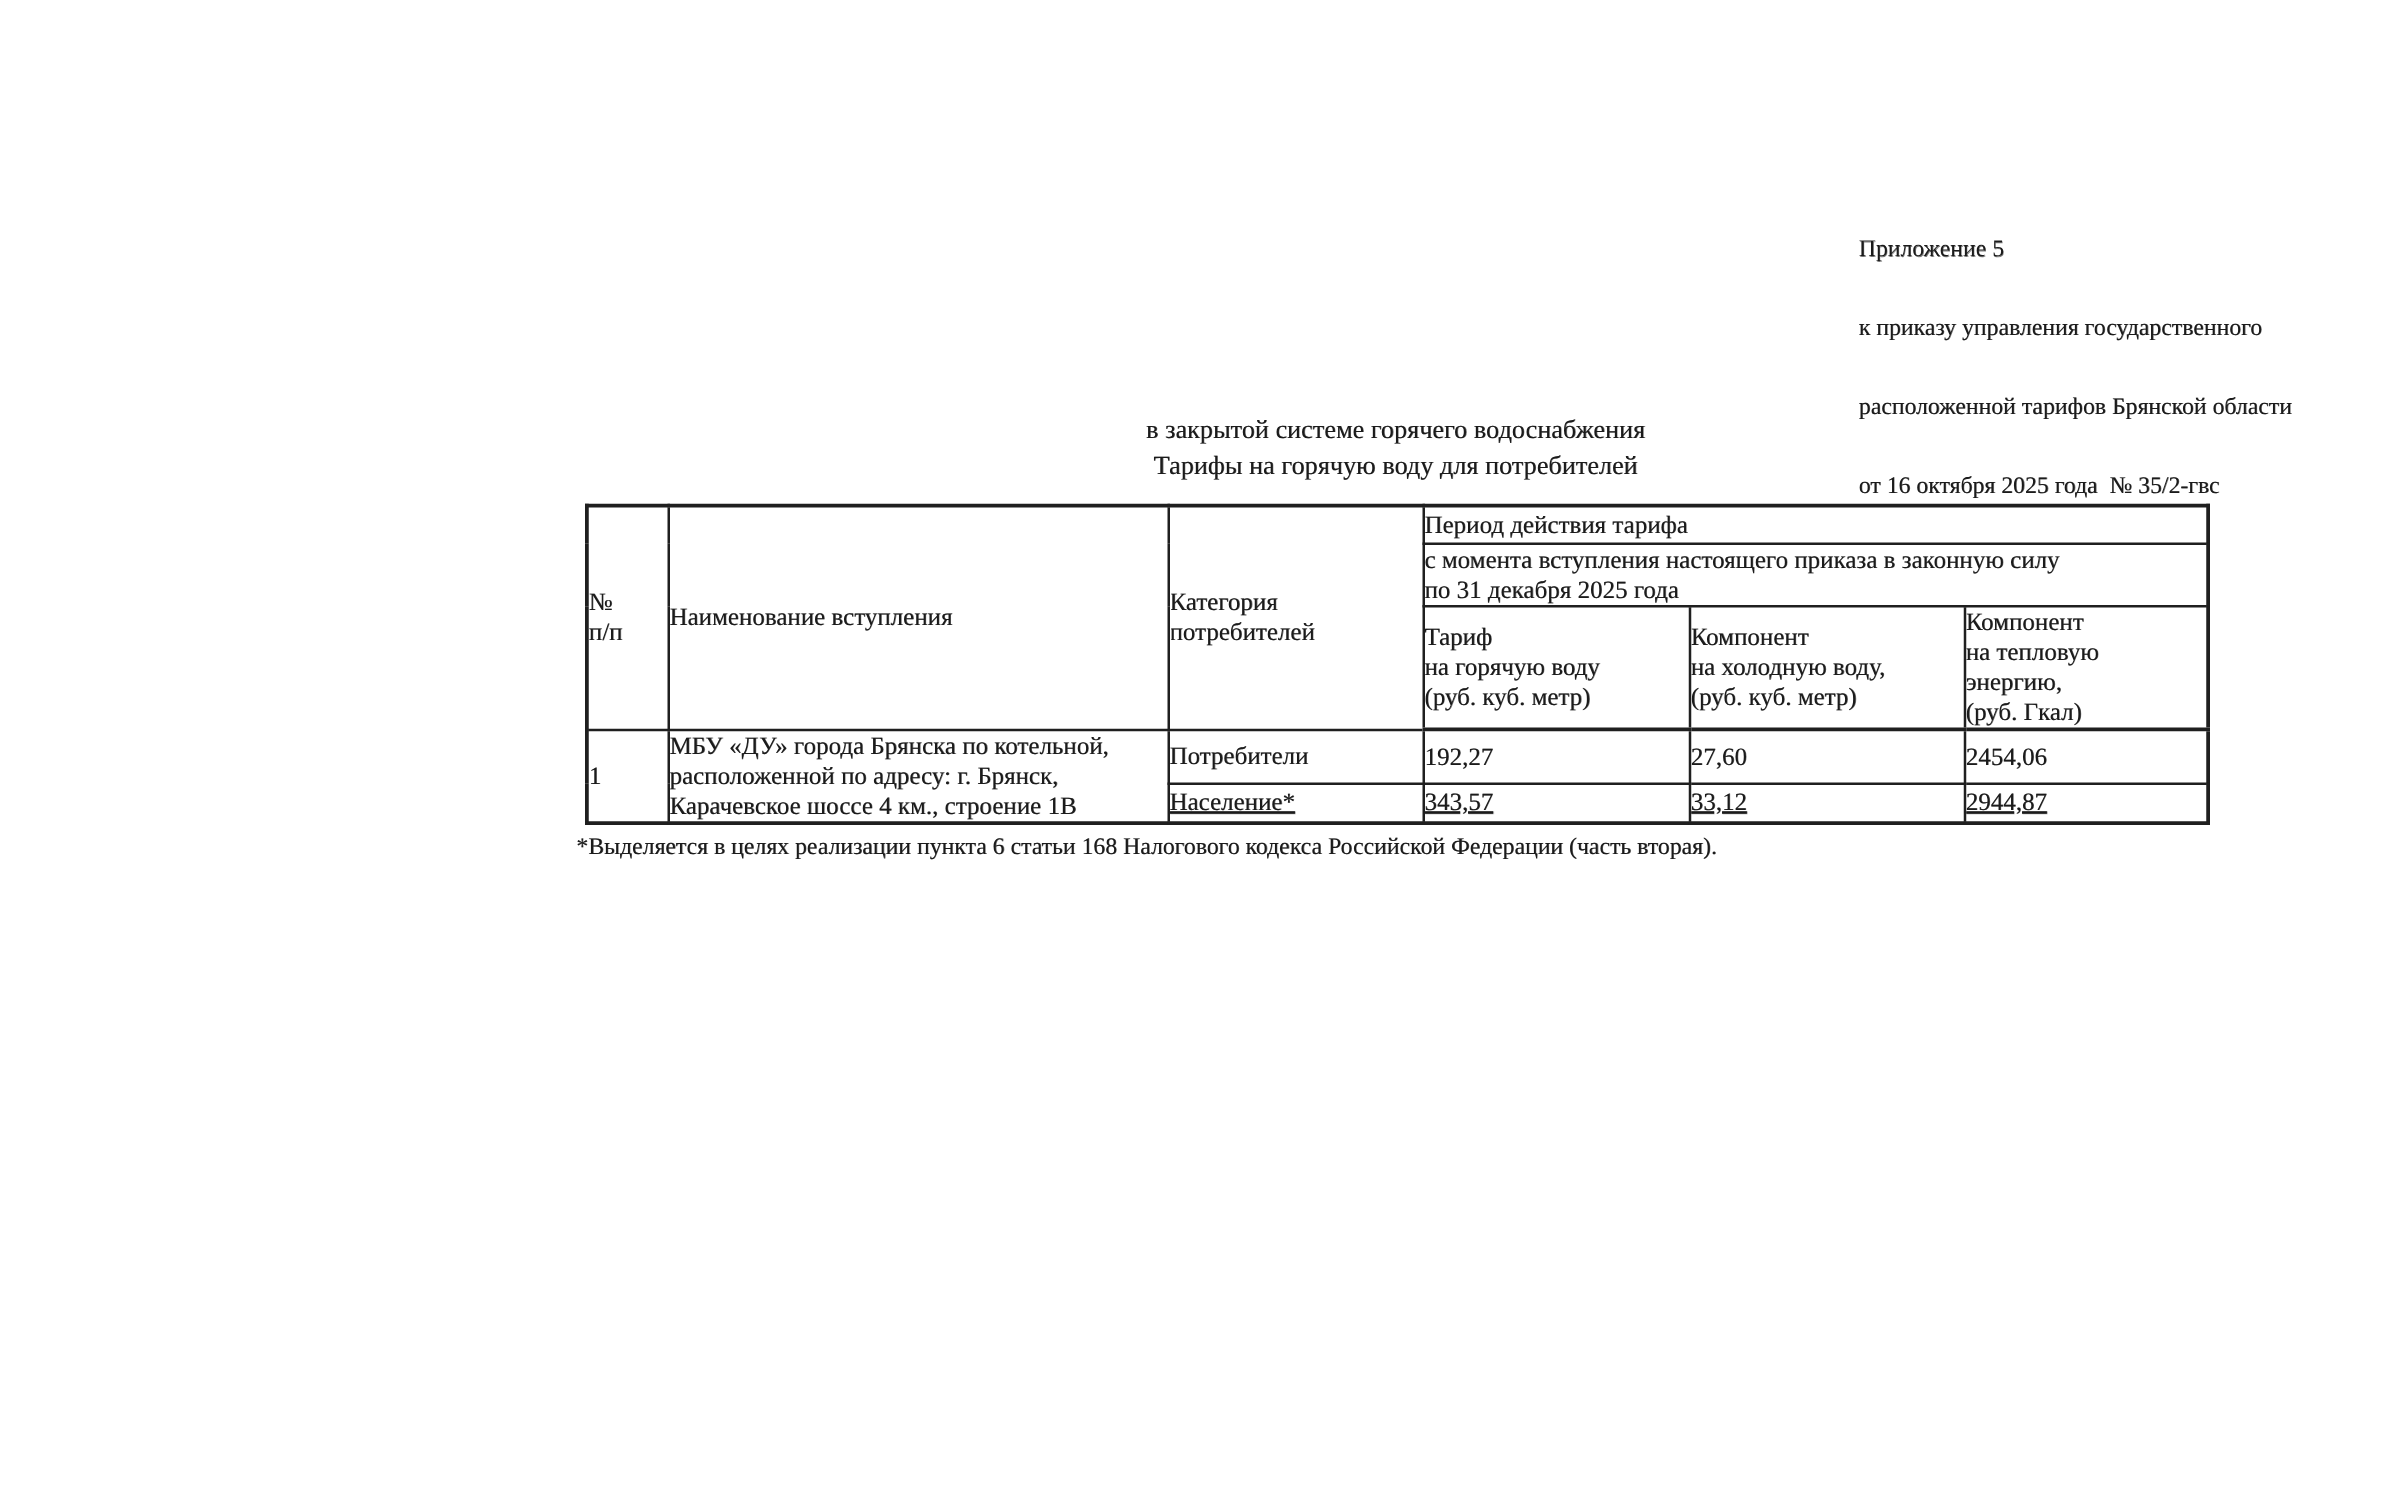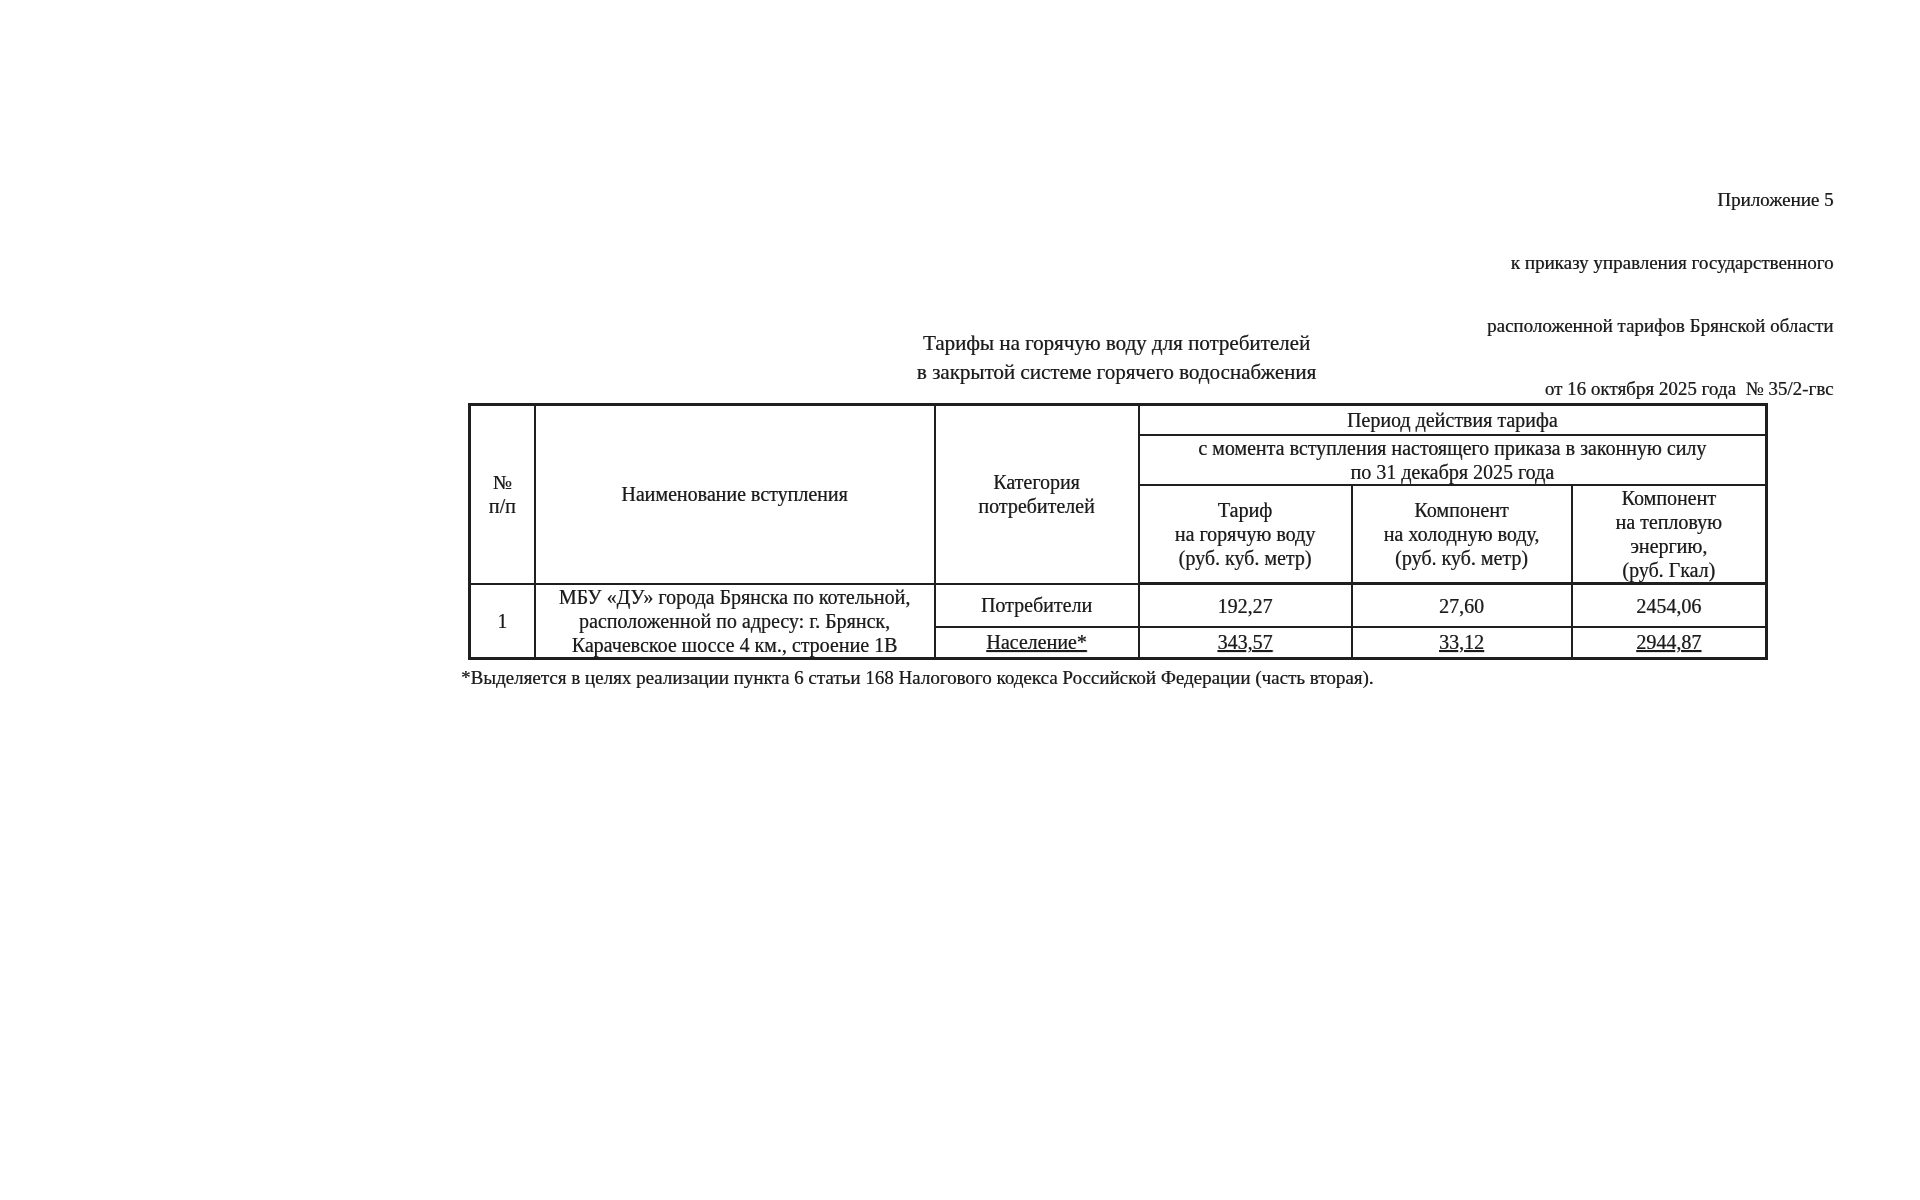--- a/index.html
+++ b/index.html
@@ -19,21 +19,20 @@
   }
 
   
   .appendix {
     position: absolute;
     left: 1487px;
     top: 147px;
     font-size: 19px;
     line-height: 21px;
     white-space: pre-wrap;
-    text-align: right;
   }
 
   
   .doc-title {
     position: absolute;
     left: 468px;
     top: 329px;
     width: 1297px;
     text-align: center;
     font-size: 21px;
@@ -46,21 +45,20 @@
     left: 468px;
     top: 403px;
     width: 1297px;
     border-collapse: collapse;
     table-layout: fixed;
     border: 3px solid #1f1f1f;
     font-size: 20px;
   }
   table.tariff td {
     border: 2px solid #1f1f1f;
-    text-align: center;
     vertical-align: middle;
     padding: 0;
     line-height: 24px;
     overflow: hidden;
   }
   tr.r1 { height: 30px; }
   tr.r2 { height: 50px; }
   tr.r3 { height: 99px; }
   tr.r4 { height: 38px; }
   tr.r5 { height: 26px; text-decoration: underline; }
@@ -91,22 +89,22 @@
 <div class="page">
 
   <div class="appendix">
     <div>Приложение 5</div>
     <div>к приказу управления государственного</div>
     <div>расположенной тарифов Брянской области</div>
     <div>от 16 октября 2025 года  № 35/2-гвс</div>
   </div>
 
   <div class="doc-title">
+    <div>в закрытой системе горячего водоснабжения</div>
     <div>Тарифы на горячую воду для потребителей</div>
-    <div>в закрытой системе горячего водоснабжения</div>
   </div>
 
   <table class="tariff">
     <colgroup>
       <col style="width:65px">
       <col style="width:400px">
       <col style="width:204px">
       <col style="width:213px">
       <col style="width:220px">
       <col style="width:195px">

